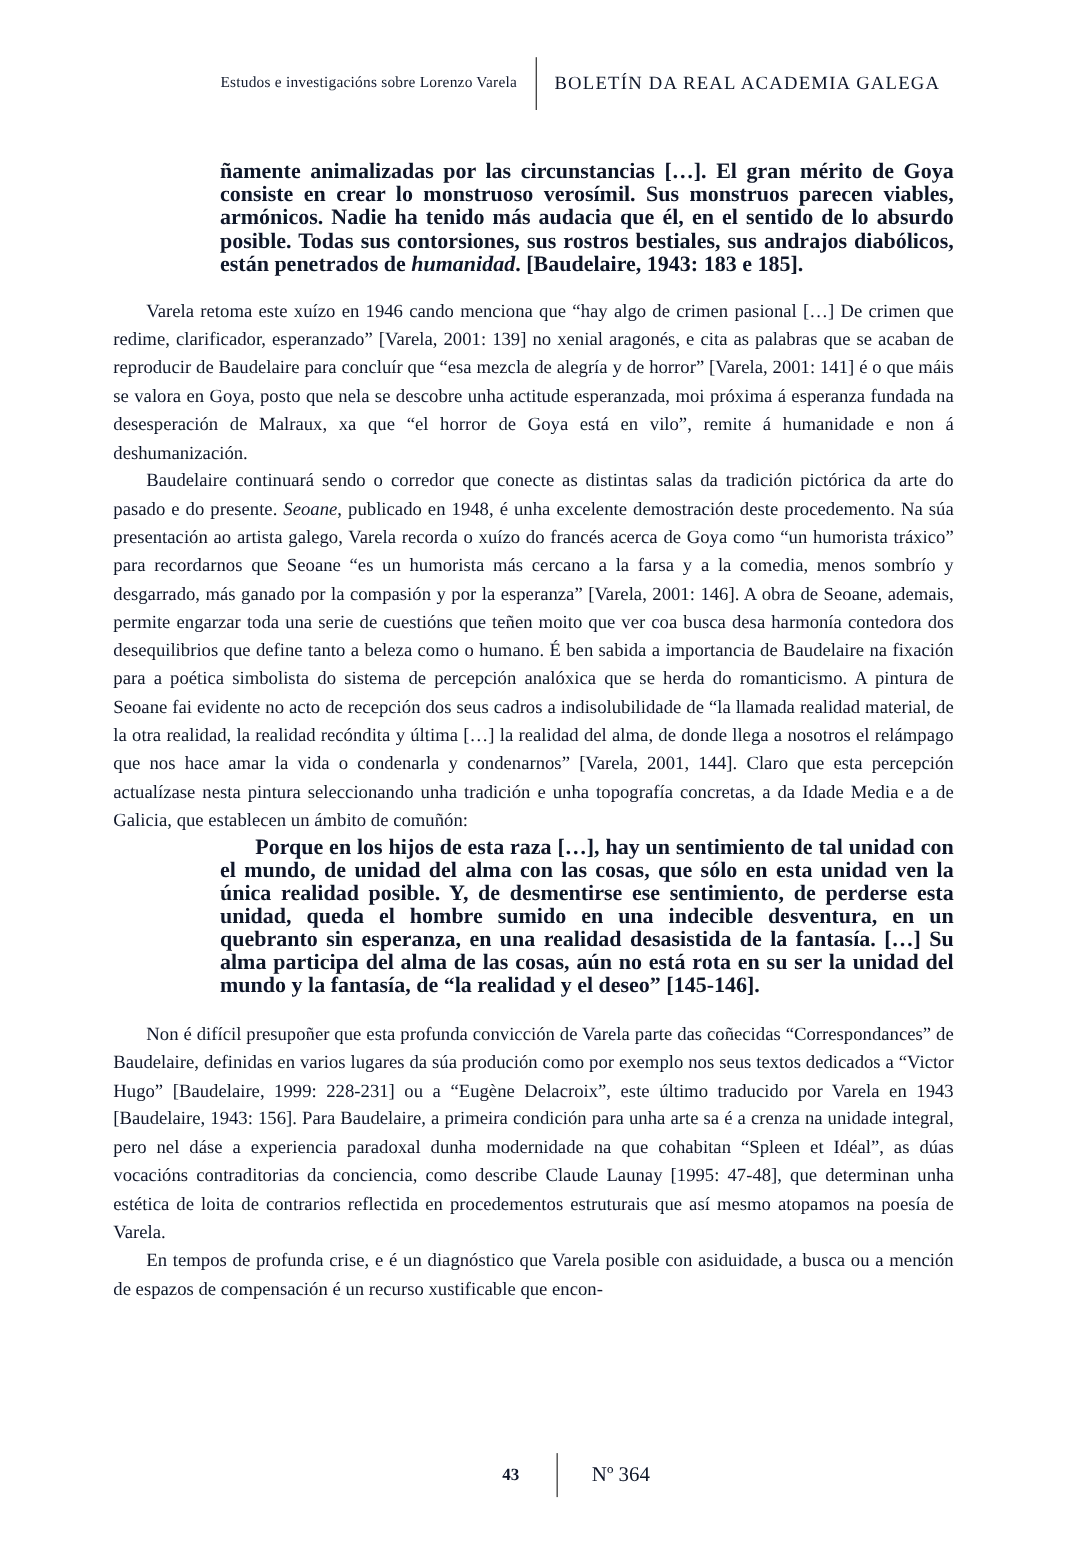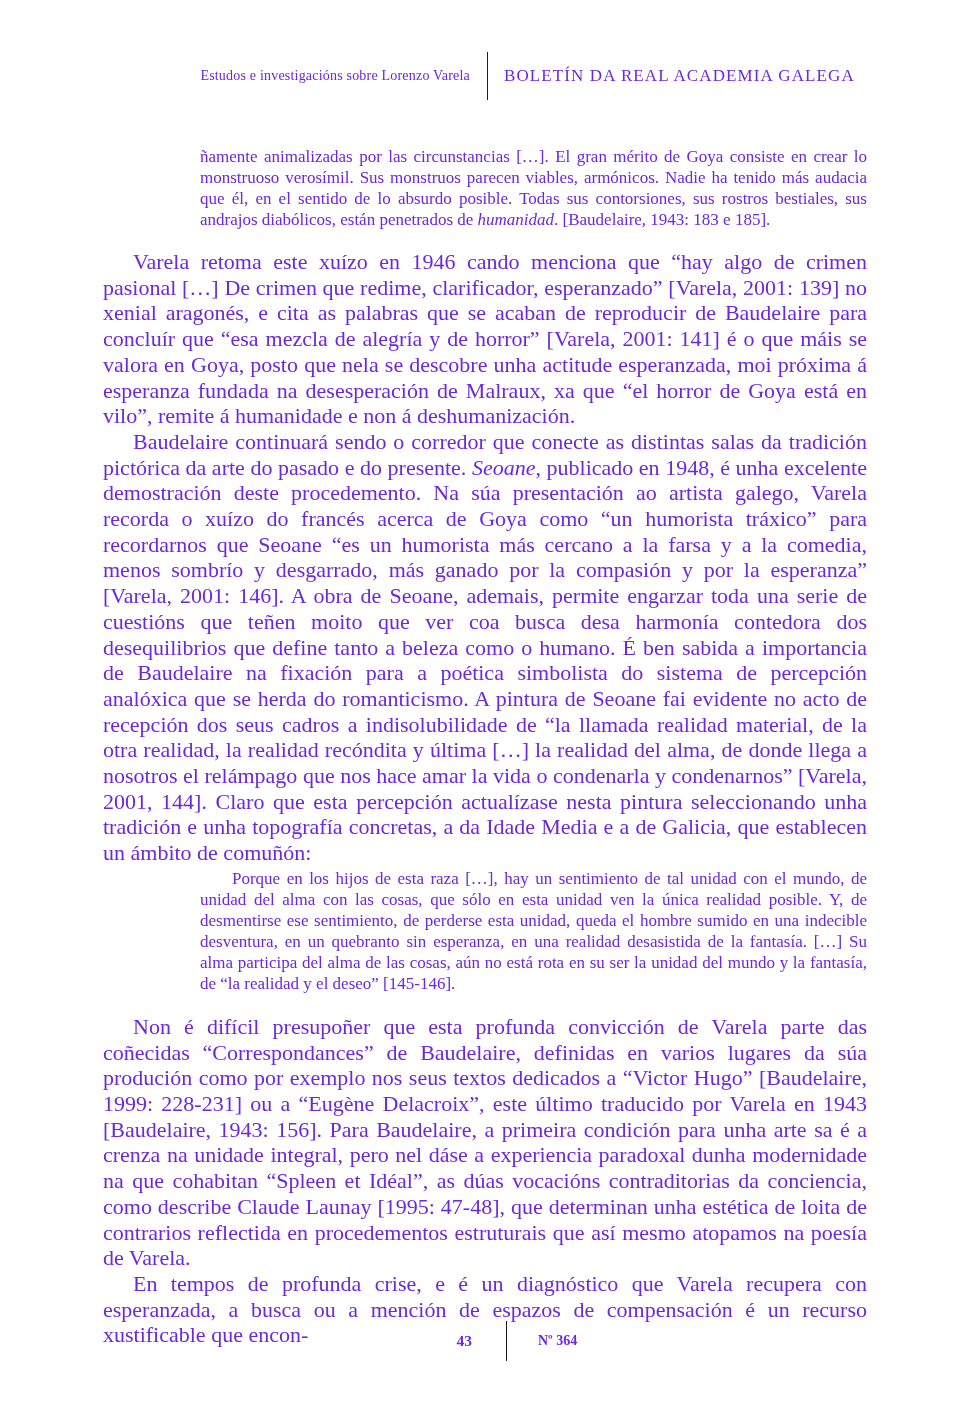--- a/index.html
+++ b/index.html
@@ -6,21 +6,21 @@
     margin: 0;
     padding: 0;
     background: #ffffff;
   }
   .page {
     position: relative;
     width: 975px;
     height: 1417px;
     background: #ffffff;
     font-family: "Liberation Serif", serif;
-    color: #6d28d9;
+    color: #0f172a;
     overflow: hidden;
   }
 
   
   .header {
     position: absolute;
     top: 52px;
     left: 0;
     width: 975px;
     height: 48px;
@@ -50,30 +50,31 @@
 
   
   .content {
     position: absolute;
     left: 103px;
     top: 146px;
     width: 764px;
   }
   .para {
     margin: 0;
-    font-size: 22px;
+    font-size: 17px;
     line-height: 25.7px;
     text-align: justify;
     text-indent: 30px;
   }
   .quote {
     margin: 0 0 19px 97px;
-    font-size: 17px;
+    font-size: 20px;
     line-height: 21px;
     text-align: justify;
+    font-weight: bold;
   }
   .quote.no-indent { text-indent: 0; }
   .quote.first-indent { text-indent: 32px; margin-top: 2px; margin-bottom: 20px; }
   em { font-style: italic; }
 
   
   .footer {
     position: absolute;
     top: 1320px;
     left: 0;
@@ -91,42 +92,41 @@
   }
   .footer-divider {
     width: 1px;
     height: 40px;
     background: #1b1b1b;
     margin-left: 18px;
     flex: none;
   }
   .footer-right {
     padding-left: 15px;
-    font-size: 14px;
-    font-weight: bold;
+    font-size: 19px;
   }
 </style>
 </head>
 <body>
 
 <div class="page">
 
   <div class="header">
     <div class="header-left">Estudos e investigacións sobre Lorenzo Varela</div>
     <div class="header-divider"></div>
     <div class="header-right">BOLETÍN DA REAL ACADEMIA GALEGA</div>
   </div>
 
   <div class="content">
     <div class="quote no-indent"><span>ñamente animalizadas por las circunstancias […]. El gran mérito de Goya consiste en crear lo monstruoso verosímil. Sus monstruos parecen viables, armónicos. Nadie ha tenido más audacia que él, en el sentido de lo absurdo posible. Todas sus contorsiones, sus rostros bestiales, sus andrajos diabólicos, están penetrados de </span><em>humanidad</em><span>. [Baudelaire, 1943: 183 e 185].</span></div>
     <p class="para"><span>Varela retoma este xuízo en 1946 cando menciona que “hay algo de crimen pasional […] De crimen que redime, clarificador, esperanzado” [Varela, 2001: 139] no xenial aragonés, e cita as palabras que se acaban de reproducir de Baudelaire para concluír que “esa mezcla de alegría y de horror” [Varela, 2001: 141] é o que máis se valora en Goya, posto que nela se descobre unha actitude esperanzada, moi próxima á esperanza fundada na desesperación de Malraux, xa que “el horror de Goya está en vilo”, remite á humanidade e non á deshumanización.</span></p>
     <p class="para"><span>Baudelaire continuará sendo o corredor que conecte as distintas salas da tradición pictórica da arte do pasado e do presente. </span><em>Seoane</em><span>, publicado en 1948, é unha excelente demostración deste procedemento. Na súa presentación ao artista galego, Varela recorda o xuízo do francés acerca de Goya como “un humorista tráxico” para recordarnos que Seoane “es un humorista más cercano a la farsa y a la comedia, menos sombrío y desgarrado, más ganado por la compasión y por la esperanza” [Varela, 2001: 146]. A obra de Seoane, ademais, permite engarzar toda una serie de cuestións que teñen moito que ver coa busca desa harmonía contedora dos desequilibrios que define tanto a beleza como o humano. É ben sabida a importancia de Baudelaire na fixación para a poética simbolista do sistema de percepción analóxica que se herda do romanticismo. A pintura de Seoane fai evidente no acto de recepción dos seus cadros a indisolubilidade de “la llamada realidad material, de la otra realidad, la realidad recóndita y última […] la realidad del alma, de donde llega a nosotros el relámpago que nos hace amar la vida o condenarla y condenarnos” [Varela, 2001, 144]. Claro que esta percepción actualízase nesta pintura seleccionando unha tradición e unha topografía concretas, a da Idade Media e a de Galicia, que establecen un ámbito de comuñón:</span></p>
     <div class="quote first-indent"><span>Porque en los hijos de esta raza […], hay un sentimiento de tal unidad con el mundo, de unidad del alma con las cosas, que sólo en esta unidad ven la única realidad posible. Y, de desmentirse ese sentimiento, de perderse esta unidad, queda el hombre sumido en una indecible desventura, en un quebranto sin esperanza, en una realidad desasistida de la fantasía. […] Su alma participa del alma de las cosas, aún no está rota en su ser la unidad del mundo y la fantasía, de “la realidad y el deseo” [145-146].</span></div>
     <p class="para"><span>Non é difícil presupoñer que esta profunda convicción de Varela parte das coñecidas “Correspondances” de Baudelaire, definidas en varios lugares da súa produción como por exemplo nos seus textos dedicados a “Victor Hugo” [Baudelaire, 1999: 228-231] ou a “Eugène Delacroix”, este último traducido por Varela en 1943 [Baudelaire, 1943: 156]. Para Baudelaire, a primeira condición para unha arte sa é a crenza na unidade integral, pero nel dáse a experiencia paradoxal dunha modernidade na que cohabitan “Spleen et Idéal”, as dúas vocacións contraditorias da conciencia, como describe Claude Launay [1995: 47-48], que determinan unha estética de loita de contrarios reflectida en procedementos estruturais que así mesmo atopamos na poesía de Varela.</span></p>
-    <p class="para"><span>En tempos de profunda crise, e é un diagnóstico que Varela recupera con esperanzada, a busca ou a mención de espazos de compensación é un recurso xustificable que encon-</span></p>
+    <p class="para"><span>En tempos de profunda crise, e é un diagnóstico que Varela posible con asiduidade, a busca ou a mención de espazos de compensación é un recurso xustificable que encon-</span></p>
   </div>
 
   <div class="footer">
     <div class="footer-left">43</div>
     <div class="footer-divider"></div>
     <div class="footer-right">Nº 364</div>
   </div>
 
 </div>
 

